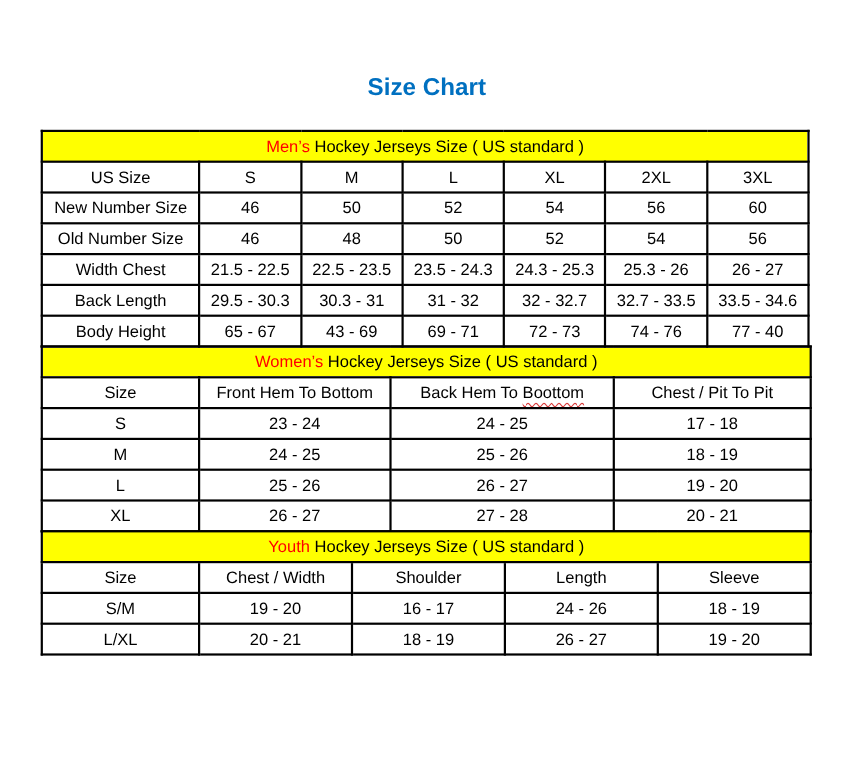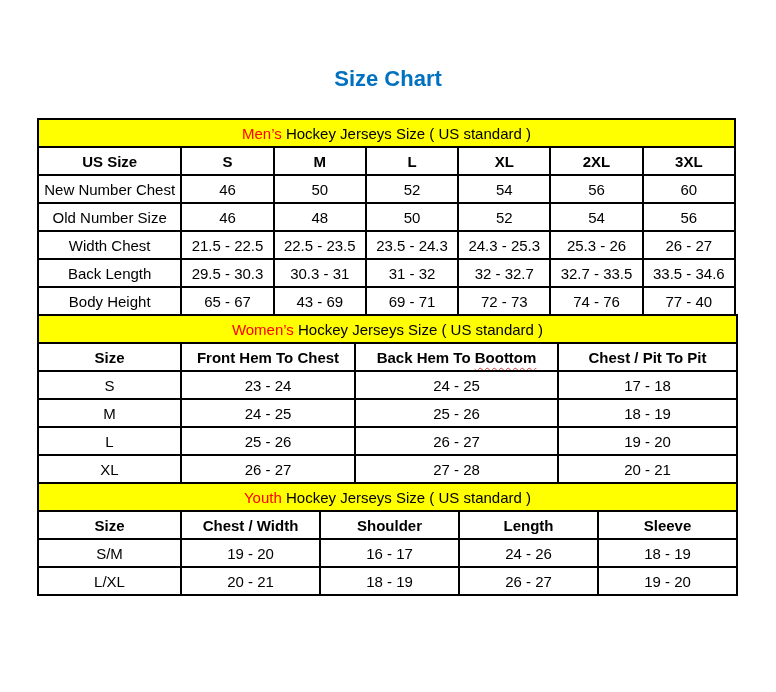--- a/index.html
+++ b/index.html
@@ -50,21 +50,21 @@
   }
 
   td.band {
     background: #FFFF00;
     font-weight: bold;
     font-size: 17px;
     height: 38px;
   }
   td.band .hl { color: #FF0000; }
 
-  tr.head-row th { font-weight: bold; }
+  tr.head-row th { font-weight: normal; }
   td.size-cell { font-weight: bold; }
 
   .misspelled {
     text-decoration: underline;
     text-decoration-style: wavy;
     text-decoration-color: #D83A3A;
     text-decoration-thickness: 1px;
     text-underline-offset: 4px;
   }
 
@@ -104,21 +104,21 @@
       <tr class="head-row">
         <th>US Size</th>
         <th>S</th>
         <th>M</th>
         <th>L</th>
         <th>XL</th>
         <th>2XL</th>
         <th>3XL</th>
       </tr>
       <tr>
-        <td>New Number Chest</td>
+        <td>New Number Size</td>
         <td>46</td>
         <td>50</td>
         <td>52</td>
         <td>54</td>
         <td>56</td>
         <td>60</td>
       </tr>
       <tr>
         <td>Old Number Size</td>
         <td>46</td>
@@ -166,21 +166,21 @@
           <col class="c-wom-3">
       </colgroup>
       <tbody>
           <tr>
         <td colspan="4" class="band">
           <span class="hl">Women’s</span><span> Hockey Jerseys Size ( US standard )</span>
         </td>
       </tr>
       <tr class="head-row">
         <th>Size</th>
-        <th>Front Hem To Chest</th>
+        <th>Front Hem To Bottom</th>
         <th><span>Back Hem To </span><span class="misspelled">Boottom</span></th>
         <th>Chest / Pit To Pit</th>
       </tr>
       <tr>
         <td class="size-cell">S</td>
         <td>23 - 24</td>
         <td>24 - 25</td>
         <td>17 - 18</td>
       </tr>
       <tr>

